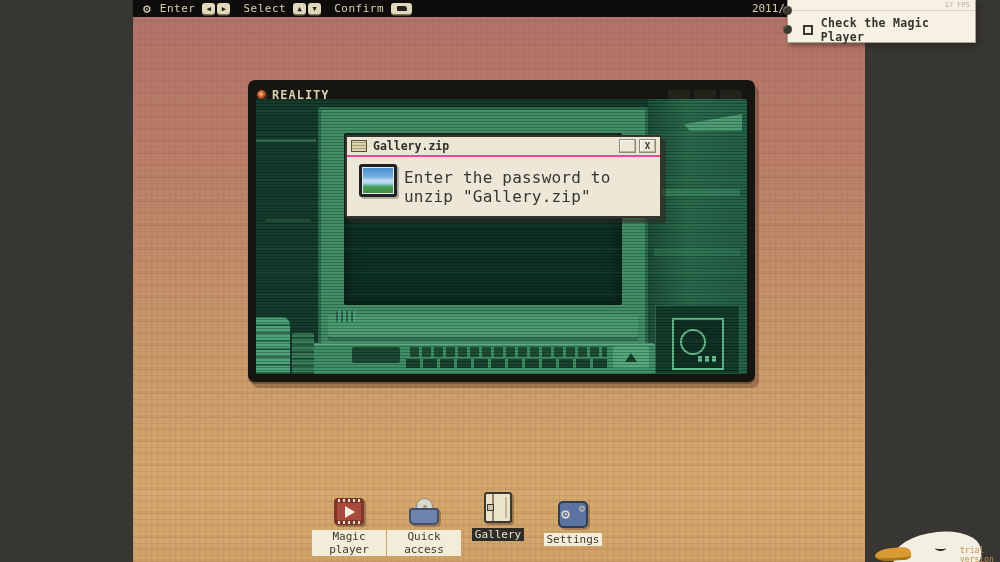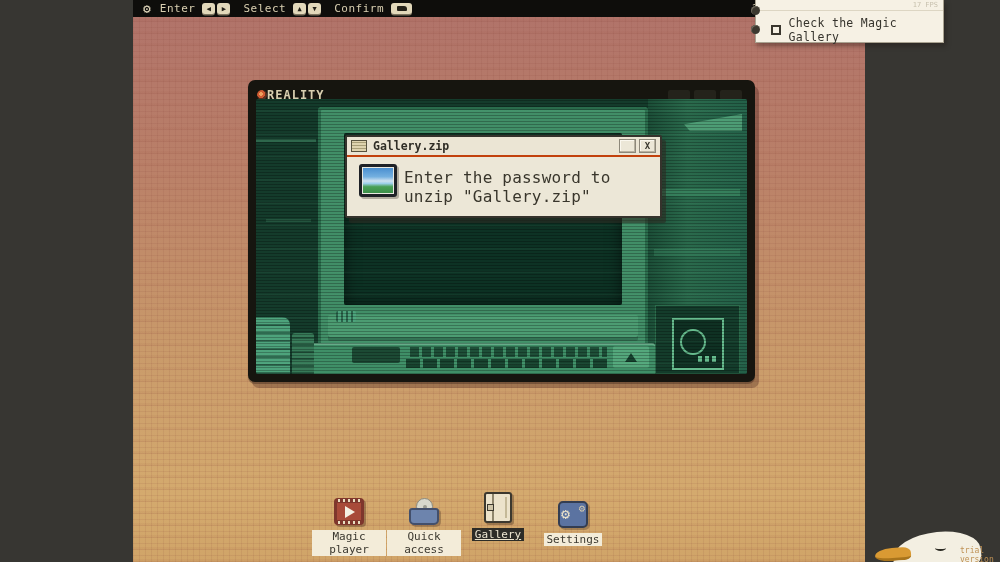--- a/index.html
+++ b/index.html
@@ -27,37 +27,37 @@
   .tb-label { color:#d9cfb1; font-size:11px; letter-spacing:0.5px; }
   .keycap { display:inline-flex; align-items:center; justify-content:center;
     width:13px; height:11px; background:#e2d8ba; border-radius:3px;
     box-shadow:0 1.5px 0 #7d7560; font-size:7px; color:#242118; }
   .keycap.wide { width:21px; }
   .enter-bar { width:10px; height:5px; background:#242118; border-radius:1px 3px 1px 1px; }
   .keypair { display:inline-flex; gap:2px; margin-right:6px; }
   .tb-date { position:absolute; right:80px; top:2px; color:#d9cfb1; font-size:11px; }
 
   
-  .notepad { position:absolute; left:755px; top:0; width:189px; height:43px; z-index:40;
+  .notepad { position:absolute; left:787px; top:0; width:189px; height:43px; z-index:40;
     background:#f6f1e4; border:1px solid #a9a290; border-top:none;
-    box-shadow:2px 3px 5px rgba(30,20,15,0.4); }
+    box-shadow:2px 3px 5px rgba(30,20,15,0.4);font-weight:bold; }
   .np-rule { position:absolute; left:0; right:0; top:10px; border-top:1px solid #ddd6c3; }
   .np-fps { position:absolute; top:1px; right:5px; font-size:7px; color:#c7c0ad; }
   .np-spiral { position:absolute; left:-5px; width:9px; height:9px; border-radius:50%;
     background:#3c382f; box-shadow:inset 1px 1px 0 #6b665a; }
   .np-row { position:absolute; left:15px; top:16px; display:flex; align-items:center; gap:8px; }
   .np-check { width:10px; height:10px; border:2px solid #3a372e; background:#f6f1e4; }
   .np-text { font-size:11.5px; color:#35332c; letter-spacing:0.3px; }
 
   
   .monitor { position:absolute; left:248px; top:80px; width:507px; height:302px; z-index:10;
     background:#16150f; border-radius:7px;
     box-shadow:4px 6px 0 rgba(75,38,28,0.35), 0 2px 0 rgba(0,0,0,0.3); }
   .bezel-top { position:absolute; left:0; top:0; right:0; height:30px; display:flex; align-items:center;
-    padding:0 9px; }
+    gap:5px; padding:0 9px; }
   .rec-dot { width:10px; height:10px; border-radius:50%;
     background:radial-gradient(circle at 40% 40%, #f0a05e 0 2px, #cf5a31 2px 4px, #5a3020 4px); }
   .brand { color:#d9cfb0; font-size:12px; font-weight:bold; letter-spacing:1px; }
   .bezel-btns { margin-left:auto; display:flex; gap:4px; margin-right:4px; }
   .bezel-btn { width:22px; height:10px; background:#24231b; border-radius:2px; }
 
   .scene { position:absolute; left:8px; top:19px; width:491px; height:275px; overflow:hidden;
     background:#143b2b; border-radius:2px; }
   .shelf-right { position:absolute; left:392px; top:0; width:99px; height:275px;
     background:linear-gradient(90deg, #1b4e37 0%, #2a6a4c 40%, #236048 100%); }
@@ -101,21 +101,21 @@
   .scanlines { position:absolute; inset:0; pointer-events:none;
     background:repeating-linear-gradient(0deg, rgba(0,0,0,0.25) 0 1px, transparent 1px 3px); }
   .noise { position:absolute; inset:0; pointer-events:none;
     background:repeating-linear-gradient(0deg, transparent 0 9px, rgba(130,230,180,0.05) 9px 11px, transparent 11px 23px); }
 
   
   .dialog { position:absolute; left:345px; top:135px; width:317px; z-index:30;
     background:#ece7d7; border:2px solid #35332c; border-radius:2px;
     box-shadow:4px 5px 0 rgba(45,40,32,0.55); }
   .dlg-title { height:20px; display:flex; align-items:center; padding:0 4px;
-    background:#ebe5d4; border-bottom:2px solid #c2410c; }
+    background:#ebe5d4; border-bottom:2px solid #ec4899; }
   .zip-icon { width:16px; height:12px; background:#ddd3ae; border:1px solid #56523f; margin-right:6px;
     background-image:repeating-linear-gradient(0deg, transparent 0 2px, #a89e77 2px 3px); }
   .dlg-title-text { font-size:11.5px; font-weight:bold; color:#2f2d26; }
   .dlg-btns { margin-left:auto; display:flex; gap:3px; }
   .dlg-btn { width:17px; height:14px; background:#ece7d7; border:1px solid #8d887a;
     box-shadow:inset -1px -1px 0 #b7b1a0, inset 1px 1px 0 #fbf8ef;
     display:flex; align-items:center; justify-content:center;
     font-size:9px; font-weight:bold; color:#3a382f; }
   .dlg-body { position:relative; height:59px; }
   .pic-icon { position:absolute; left:12px; top:7px; width:38px; height:33px; background:#e9e9e1;
@@ -126,21 +126,21 @@
   .dlg-input { position:absolute; left:59px; top:29px; width:244px; height:19px;
     background:#ded8c4; border:1px solid #aaa48f; border-bottom-color:#cdc7b3; border-right-color:#cdc7b3;
     font-family:"DejaVu Sans Mono", monospace; font-size:10px; color:#5a564a; padding:0 7px; outline:none; }
   .dlg-input::placeholder { color:#bdb7a4; }
 
   
   .desk-icon { position:absolute; top:498px; width:74px; text-align:center; z-index:5; cursor:default; }
   .ic { position:relative; width:30px; height:27px; margin:0 auto; }
   .lbl { display:inline-block; margin-top:5px; font-size:11px; line-height:13px; padding:0 3px;
     background:#f3ecd9; color:#3b382f; }
-  .lbl.selected { background:#2d2c27; color:#ece5d0;text-decoration:underline; }
+  .lbl.selected { background:#2d2c27; color:#ece5d0; }
 
   .ic-film { position:absolute; inset:0; background:#7e362c; border-radius:4px;
     box-shadow:2px 2px 0 rgba(60,30,20,0.35); }
   .ic-film-inner { position:absolute; left:3px; right:3px; top:5px; bottom:5px; background:#a84a39; }
   .ic-film-holes { position:absolute; left:4px; right:4px; height:3px;
     background:repeating-linear-gradient(90deg, #e8ddc0 0 2px, transparent 2px 5px); }
   .ic-play { position:absolute; left:11px; top:8px; width:0; height:0;
     border-top:6px solid transparent; border-bottom:6px solid transparent; border-left:10px solid #f4efe2; }
 
   .ic-cd { position:absolute; left:7px; top:0; width:17px; height:17px; border-radius:50%;
@@ -211,21 +211,21 @@
     <span class="tb-date">2011/</span>
   </div>
 
   <div class="notepad">
     <div class="np-rule"></div>
     <div class="np-fps">17 FPS</div>
     <div class="np-spiral" style="top:6px;"></div>
     <div class="np-spiral" style="top:25px;"></div>
     <div class="np-row">
       <div class="np-check"></div>
-      <div class="np-text">Check the Magic Gallery</div>
+      <div class="np-text">Check the Magic Player</div>
     </div>
   </div>
 
   <div class="monitor">
     <div class="bezel-top">
       <span class="rec-dot"></span>
       <span class="brand">REALITY</span>
       <span class="bezel-btns">
         <span class="bezel-btn"></span>
         <span class="bezel-btn"></span>

